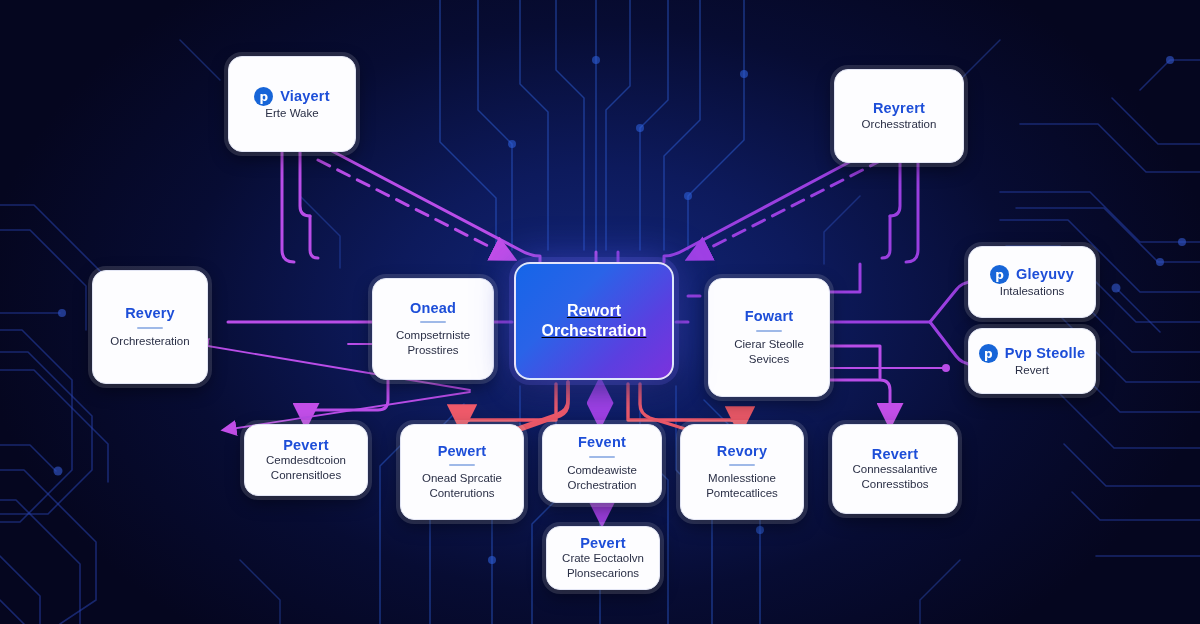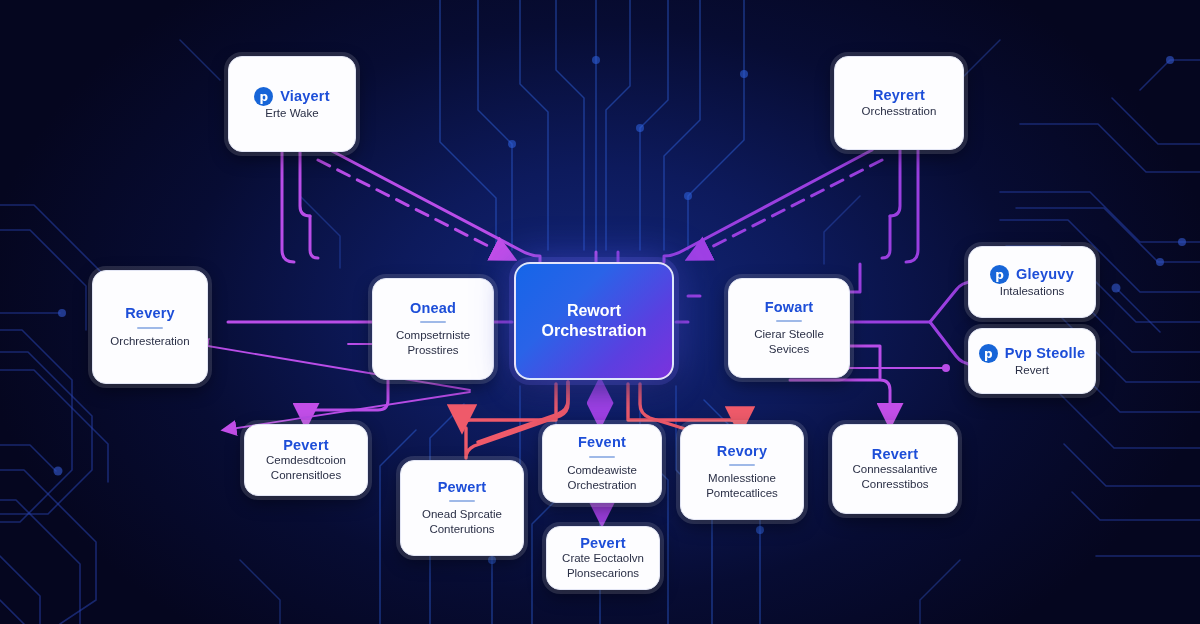--- a/index.html
+++ b/index.html
@@ -76,20 +76,21 @@
   #hub {
     position:absolute;
     background:linear-gradient(135deg,#1565e8 0%,#2a63e8 35%,#5b3fe0 72%,#7b32dd 100%);
     border:2px solid rgba(255,255,255,.85);
     border-radius:16px;
     box-shadow:0 0 0 5px rgba(120,110,255,.18), 0 0 38px rgba(80,90,255,.55), 0 8px 26px rgba(0,0,0,.5);
     display:flex; flex-direction:column;
     align-items:center; justify-content:center;
     text-align:right;
     z-index:6;
+    text-decoration:underline;
   }
   #hub .h1 { color:#ffffff; font-size:16px; font-weight:700; line-height:1.25; }
   #hub .h2 { color:#ffffff; font-size:16px; font-weight:700; line-height:1.25; }
 </style>
 </head>
 <body>
 
 <div id="stage">
 
   <svg id="circuits" viewBox="0 0 1200 624" xmlns="http://www.w3.org/2000/svg">
@@ -261,21 +262,21 @@
   </svg>
 
   <div class="node has-icon" style="left:228px; top:56px; width:128px; height:96px;">
     <div class="title-row">
       <span class="bullet">p</span>
       <span class="title">Viayert</span>
     </div>
     <div class="subtitle">Erte Wake</div>
   </div>
 
-  <div class="node" style="left:834px; top:56px; width:130px; height:94px;">
+  <div class="node" style="left:834px; top:69px; width:130px; height:94px;">
     <div class="title">Reyrert</div>
     <div class="subtitle">Orchesstration</div>
   </div>
 
   <div class="node" style="left:92px; top:270px; width:116px; height:114px;">
     <div class="title">Revery</div>
     <div class="rule"></div>
     <div class="subtitle">Orchresteration</div>
   </div>
 
@@ -283,21 +284,21 @@
     <div class="title">Onead</div>
     <div class="rule"></div>
     <div class="subtitle">Compsetrniste Prosstires</div>
   </div>
 
   <div id="hub" style="left:514px; top:262px; width:160px; height:118px;">
     <div class="h1">Rewort</div>
     <div class="h2">Orchestration</div>
   </div>
 
-  <div class="node" style="left:728px; top:278px; width:122px; height:100px;">
+  <div class="node" style="left:708px; top:278px; width:122px; height:119px;">
     <div class="title">Fowart</div>
     <div class="rule"></div>
     <div class="subtitle">Cierar Steolle Sevices</div>
   </div>
 
   <div class="node has-icon" style="left:968px; top:246px; width:128px; height:72px;">
     <div class="title-row">
       <span class="bullet">p</span>
       <span class="title">Gleyuvy</span>
     </div>
@@ -310,21 +311,21 @@
       <span class="title">Pvp Steolle</span>
     </div>
     <div class="subtitle">Revert</div>
   </div>
 
   <div class="node" style="left:244px; top:424px; width:124px; height:72px;">
     <div class="title">Pevert</div>
     <div class="subtitle">Cemdesdtcoion Conrensitloes</div>
   </div>
 
-  <div class="node" style="left:400px; top:424px; width:124px; height:96px;margin-top:36px;">
+  <div class="node" style="left:400px; top:424px; width:124px; height:96px;">
     <div class="title">Pewert</div>
     <div class="rule"></div>
     <div class="subtitle">Onead Sprcatie Conterutions</div>
   </div>
 
   <div class="node" style="left:542px; top:424px; width:120px; height:79px;">
     <div class="title">Fevent</div>
     <div class="rule"></div>
     <div class="subtitle">Comdeawiste Orchestration</div>
   </div>

